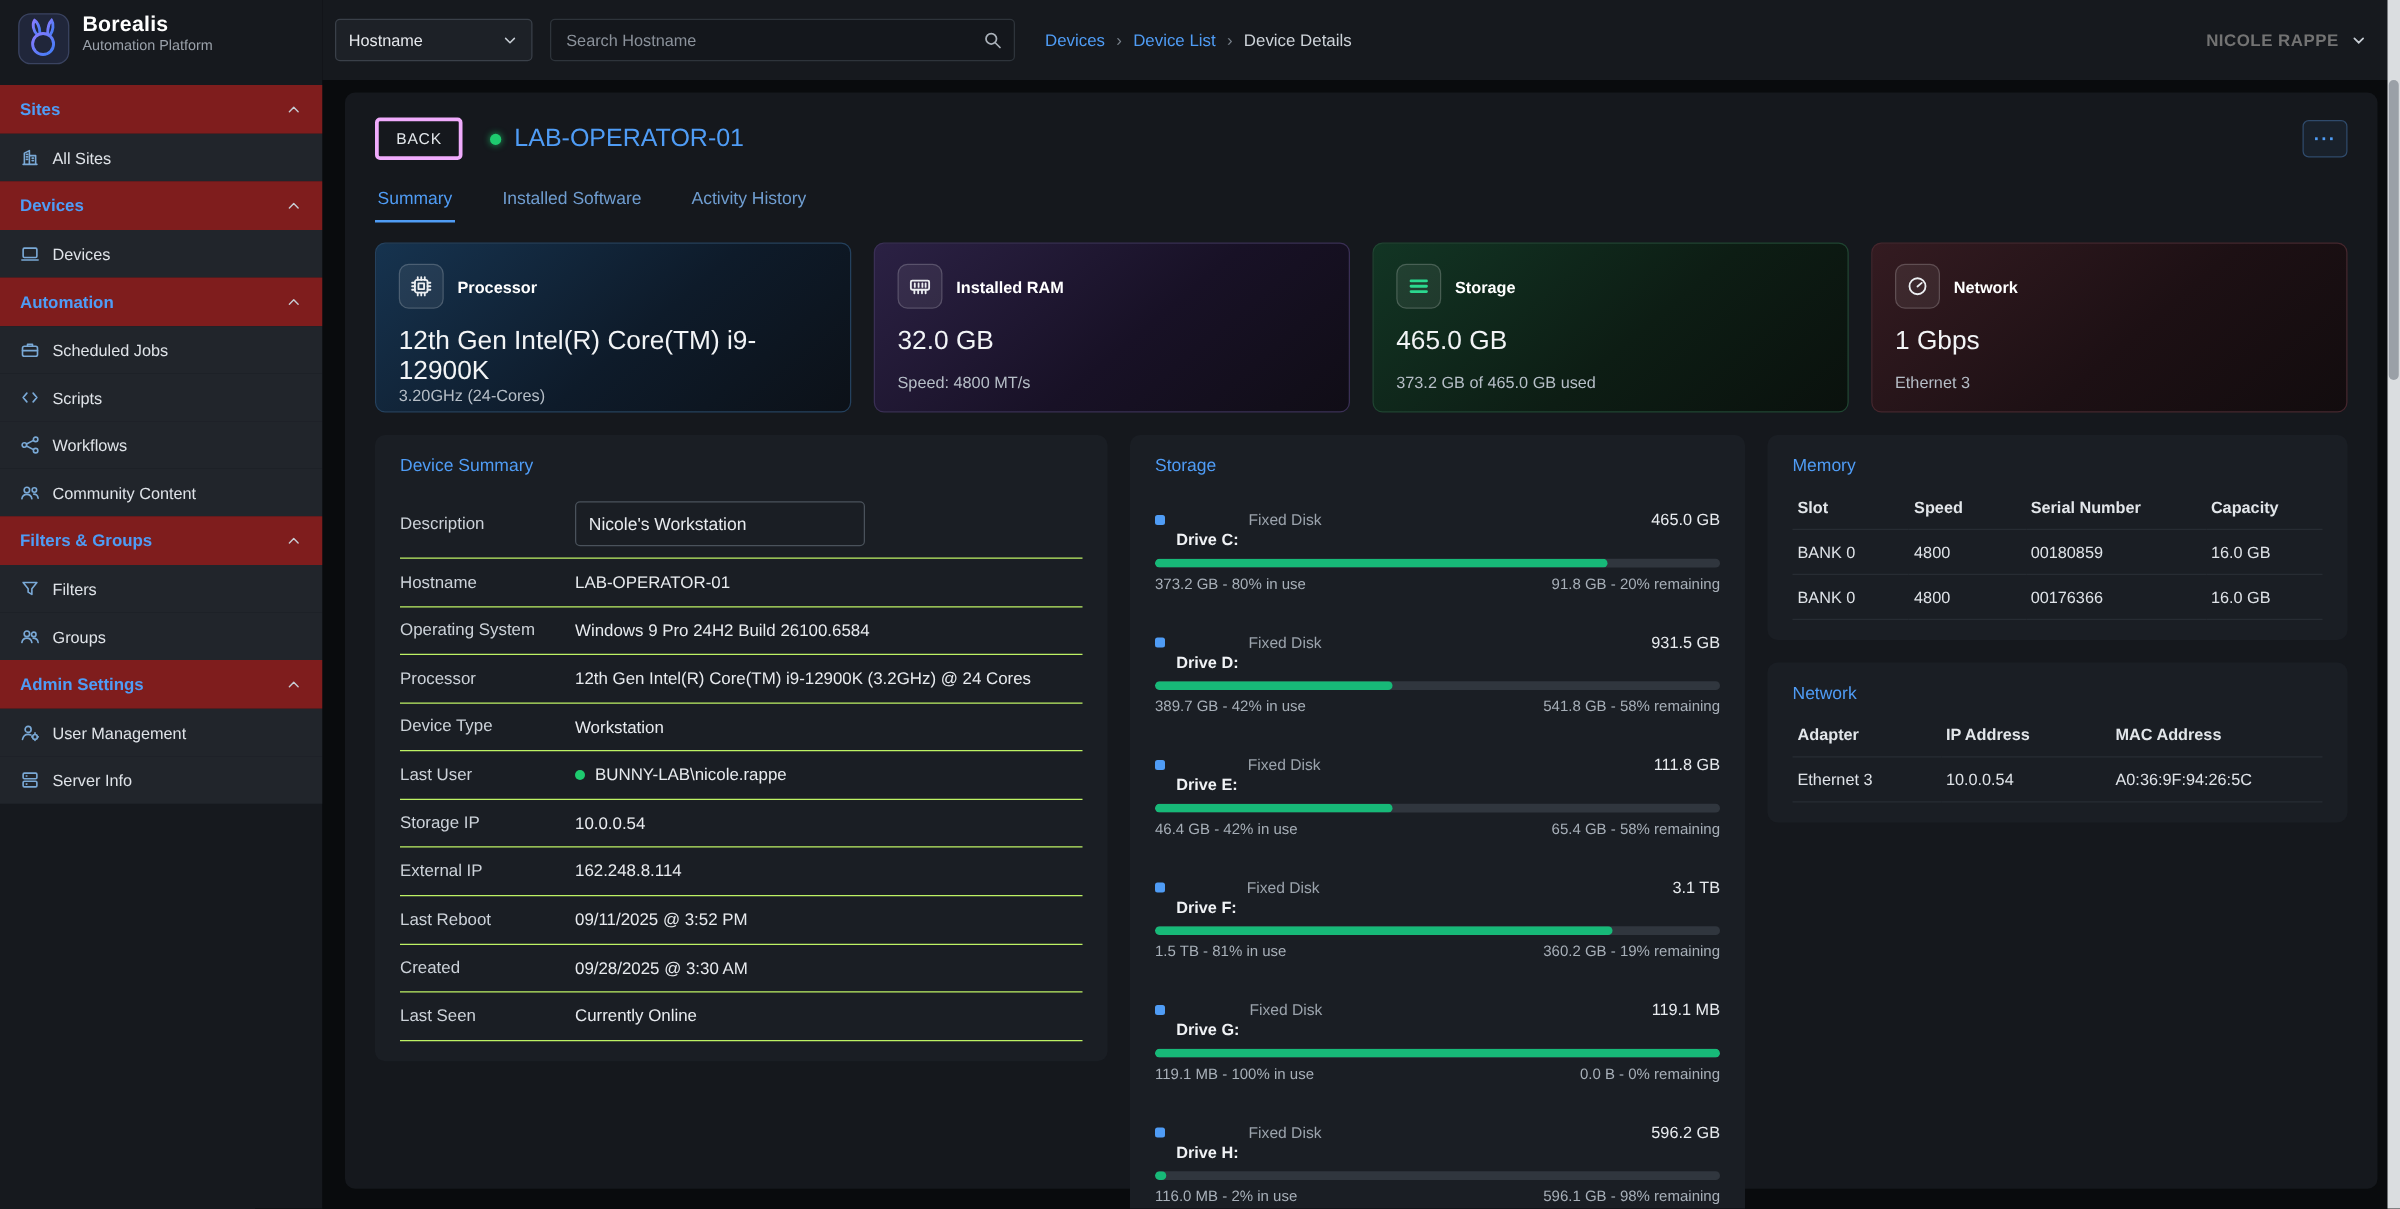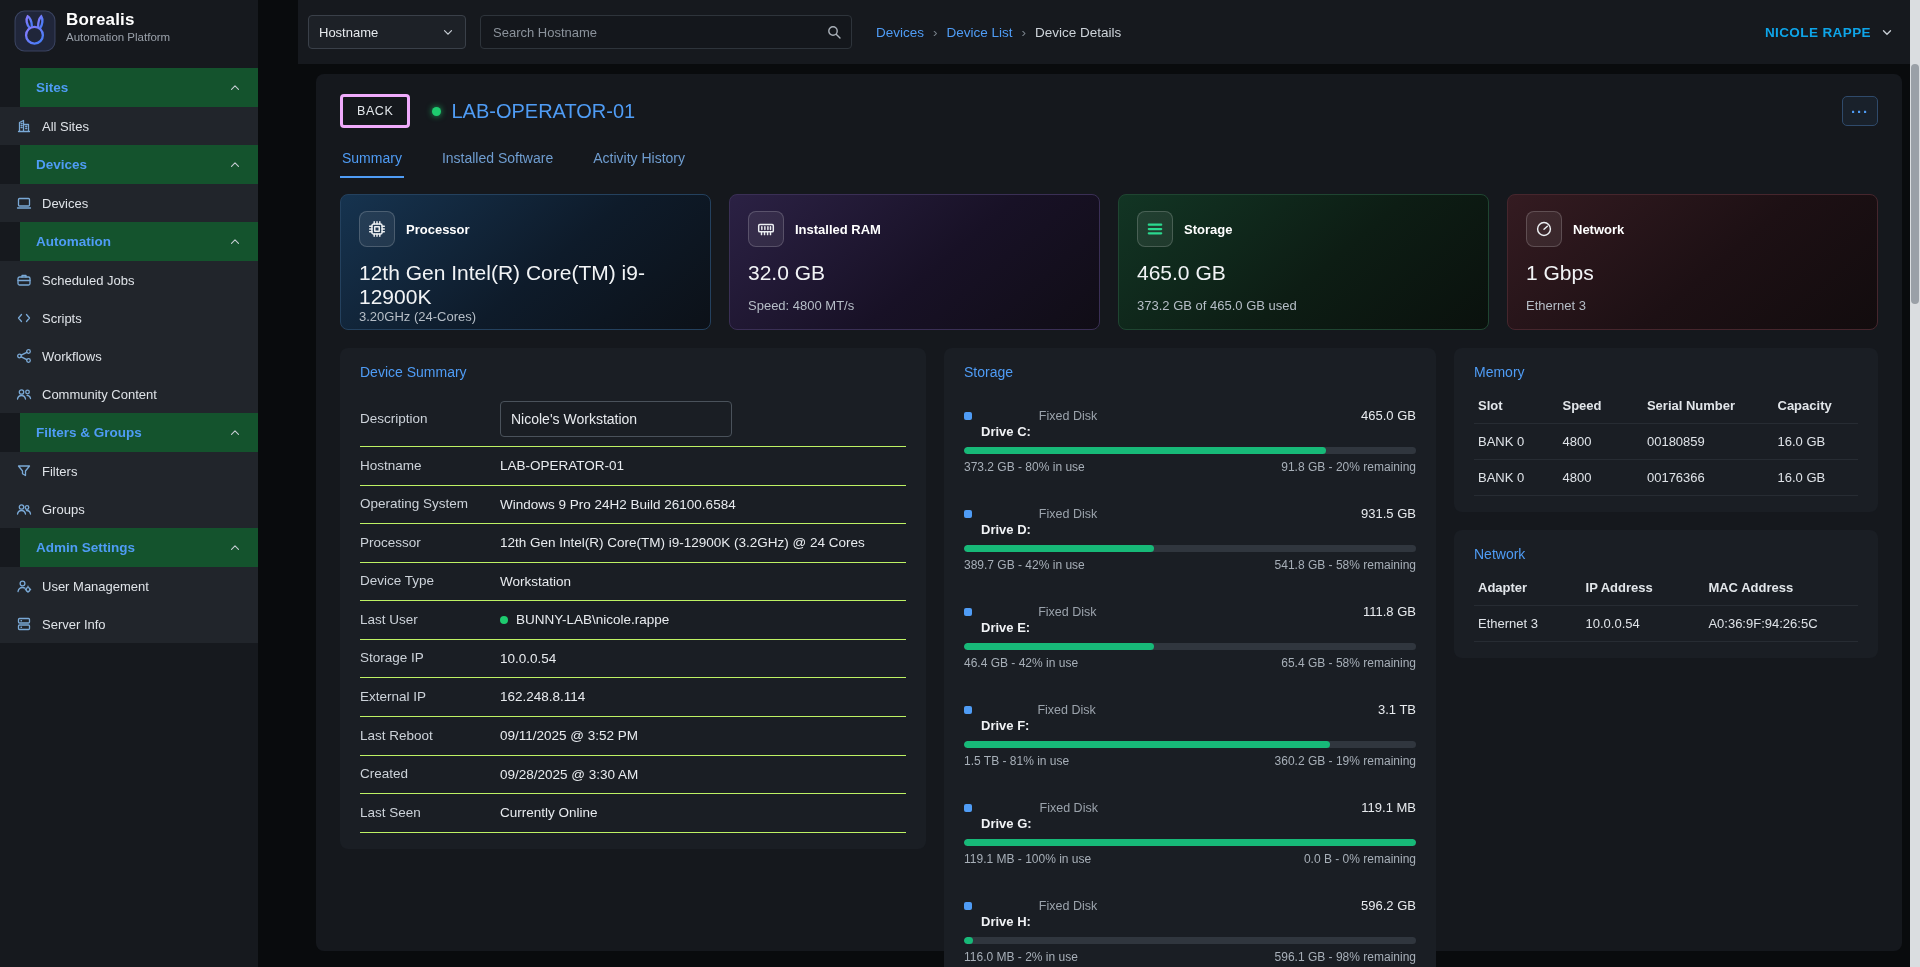--- a/index.html
+++ b/index.html
@@ -7,40 +7,40 @@
 html,body{width:1920px;height:967px;background:#090b0d;color:#e6e9ed;font-family:"Liberation Sans",sans-serif;overflow:hidden;}
 body{position:relative;}
 .app{display:flex;height:100%;}
 
 .sidebar{width:258px;min-width:258px;background:#16191e;display:flex;flex-direction:column;}
 .logo{display:flex;gap:10px;padding:10px 14px;height:64px;cursor:pointer;}
 .logo-badge{width:42px;height:42px;display:flex;align-items:center;justify-content:center;}
 .logo-title{font-size:17px;font-weight:bold;color:#fff;letter-spacing:.2px;}
 .logo-sub{font-size:11.5px;color:#9aa1aa;margin-top:1px;}
 nav#sidebar-nav{margin-top:4px;}
-.nav-section{display:flex;align-items:flex-end;justify-content:space-between;padding:12px 16px;color:var(--accent);font-weight:bold;font-size:13.5px;cursor:pointer;background:#14532d;margin-left:20px;}
+.nav-section{display:flex;align-items:flex-end;justify-content:space-between;padding:12px 16px;color:var(--accent);font-weight:bold;font-size:13.5px;cursor:pointer;background:#7f1d1d;}
 .chev{display:inline-flex;color:#c6ccd3;}
 .chev svg{width:14px;height:14px;}
 .nav-item{display:flex;align-items:center;gap:10px;background:#21252b;padding:11px 16px;font-size:13px;color:#dfe3e8;cursor:pointer;}
 .nav-icon{width:16px;height:16px;color:#7aa9d6;display:inline-flex;flex-shrink:0;}
 .nav-icon svg{width:16px;height:16px;}
 
-.main{flex:1;display:flex;flex-direction:column;min-width:0;padding-left:40px;}
+.main{flex:1;display:flex;flex-direction:column;min-width:0;}
 .topbar{height:64px;background:#16191e;display:flex;align-items:center;padding:0 26px 0 10px;gap:14px;}
 .select{width:158px;height:34px;background:#1d2127;border:1px solid #3a4049;border-radius:4px;display:flex;align-items:center;justify-content:space-between;padding:0 10px;font-size:13px;color:#e6e9ed;cursor:pointer;}
 .searchbox{position:relative;width:372px;height:34px;}
 .searchbox input{width:100%;height:100%;background:#14171c;border:1px solid #2e343b;border-radius:4px;color:#e6e9ed;font-size:13px;padding:0 34px 0 12px;font-family:inherit;outline:none;}
 .searchbox input::placeholder{color:#8b929b;}
 .search-icon{position:absolute;right:10px;top:9px;width:16px;height:16px;color:#aab1b9;cursor:pointer;display:inline-flex;}
 .search-icon svg{width:16px;height:16px;}
 .breadcrumb{display:flex;align-items:center;gap:9px;font-size:13.5px;margin-left:10px;}
 .crumb-link{color:var(--accent);cursor:pointer;}
 .crumb-sep{color:#79818a;}
 .crumb-current{color:#cdd3d9;}
-.usermenu{margin-left:auto;display:flex;align-items:center;gap:9px;font-size:13.5px;font-weight:bold;letter-spacing:.4px;cursor:pointer;color:#0ea5e9;}
+.usermenu{margin-left:auto;display:flex;align-items:center;gap:9px;font-size:13.5px;font-weight:bold;letter-spacing:.4px;cursor:pointer;color:#737373;}
 
 .content{flex:1;padding:10px 18px 16px;overflow:hidden;background:#090b0d;}
 .panel{background:#15181d;border-radius:8px;height:100%;padding:20px 24px;display:flex;flex-direction:column;}
 .panel-header{display:flex;align-items:center;}
 .back-btn{background:transparent;border:3px solid #f0abfc;color:#e3e7eb;font-size:12.5px;letter-spacing:.6px;padding:7px 14px;border-radius:4px;cursor:pointer;font-family:inherit;}
 .status-dot{width:9px;height:9px;border-radius:50%;background:var(--green);margin:0 10px 0 22px;box-shadow:0 0 6px rgba(30,203,111,.8);}
 .page-title{font-size:20px;font-weight:400;color:var(--accent);}
 .more-btn{margin-left:auto;width:36px;height:30px;border-radius:5px;border:1px solid #2f4a6b;background:rgba(79,156,245,.07);color:var(--accent);font-size:15px;font-weight:bold;letter-spacing:1px;cursor:pointer;display:flex;align-items:center;justify-content:center;font-family:inherit;}
 .tabs{display:flex;gap:36px;margin-top:14px;}
 .tab{padding:8px 2px 10px;font-size:14px;color:#6f9dd0;cursor:pointer;border-bottom:2px solid transparent;}

